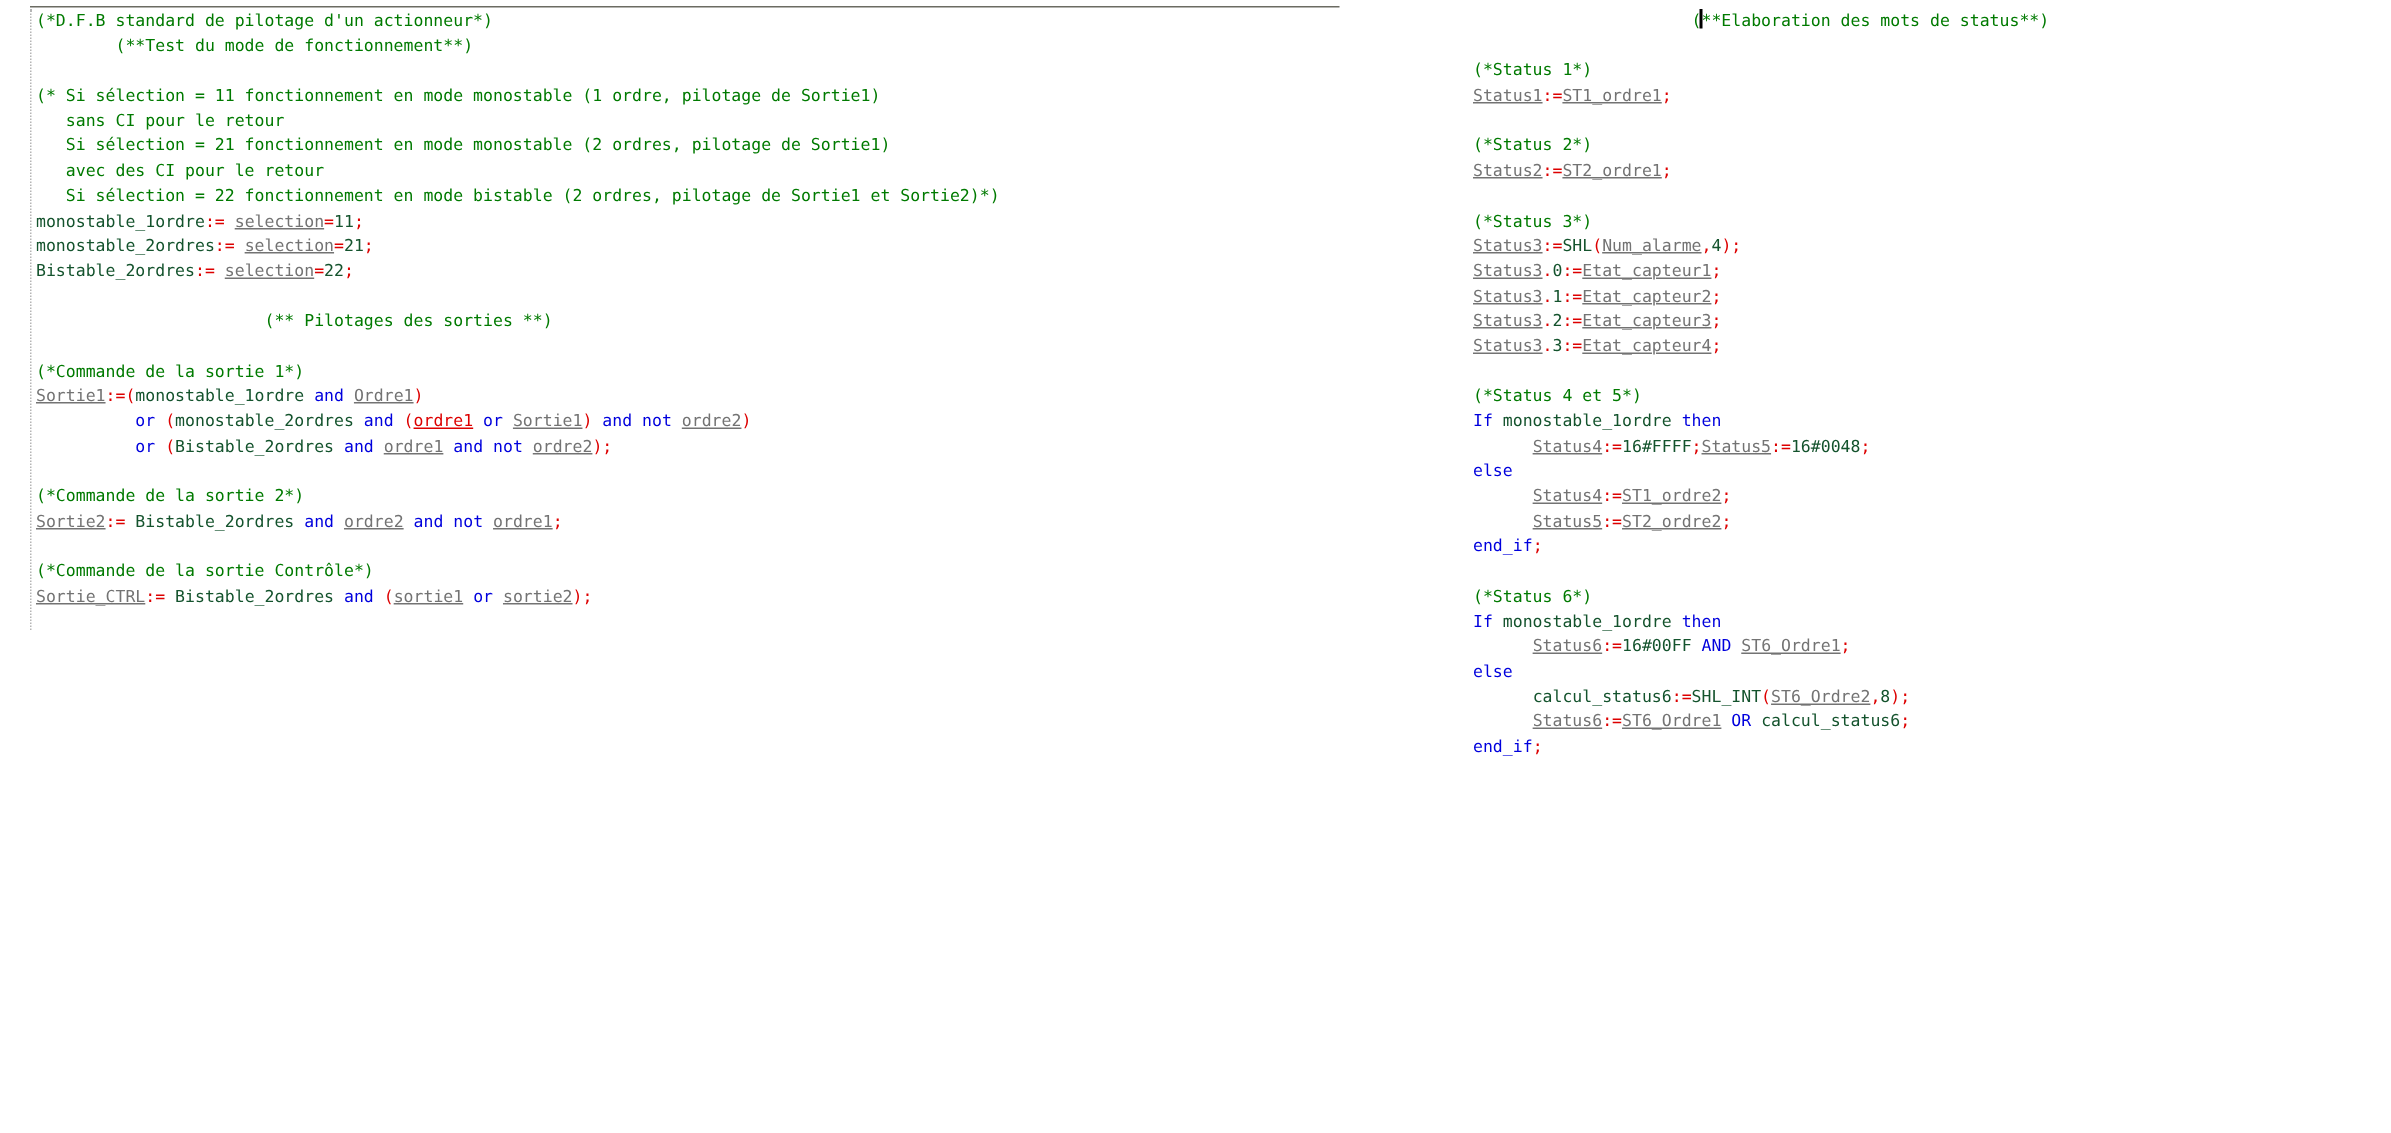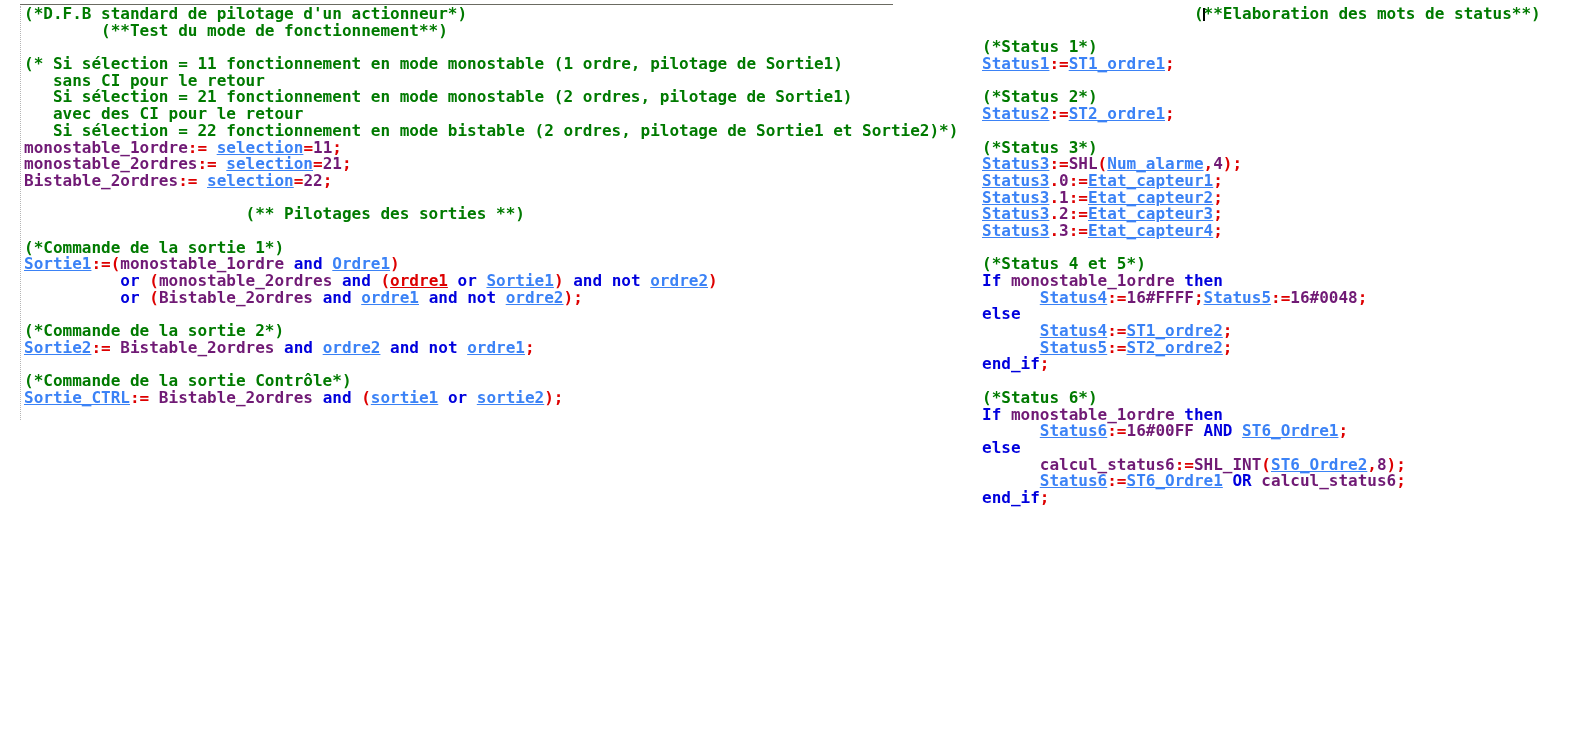--- a/index.html
+++ b/index.html
@@ -12,24 +12,23 @@
     height: 755px;
     position: relative;
     font-family: "DejaVu Sans Mono", "Liberation Mono", monospace;
     overflow: hidden;
   }
 
   
   .pane {
     position: absolute;
     top: 0;
-    font-size: 16px;
+    font-size: 11px;
     line-height: 16.7px;
     white-space: pre;
-    font-weight: bold;
   }
   #pane-left  { left: 0px;    width: 1000px; }
   #pane-right { left: 958px; width: 584px;  }
 
   
   .top-rule {
     position: absolute;
     left: 20px;
     top: 4px;
     width: 873px;
@@ -49,22 +48,22 @@
     position: absolute;
     top: 6px;
     left: 24px;
   }
   .line { height: 16.7px; }
 
   
   .cm  { color: #007a00; }               
   .kw  { color: #0000dd; text-align: right; }               
   .op  { color: #dd0000; }               
-  .id  { color: #701a75; }               
-  .v   { color: #3b82f6; text-decoration: underline; }  
+  .id  { color: #14532d; }               
+  .v   { color: #737373; text-decoration: underline; }  
   .vr  { color: #dd0000; text-decoration: underline; }  
 
   
   .caret {
     display: inline-block;
     width: 0;
     border-left: 2px solid #000000;
     height: 13px;
     vertical-align: -2px;
     margin: 0 -1px;

